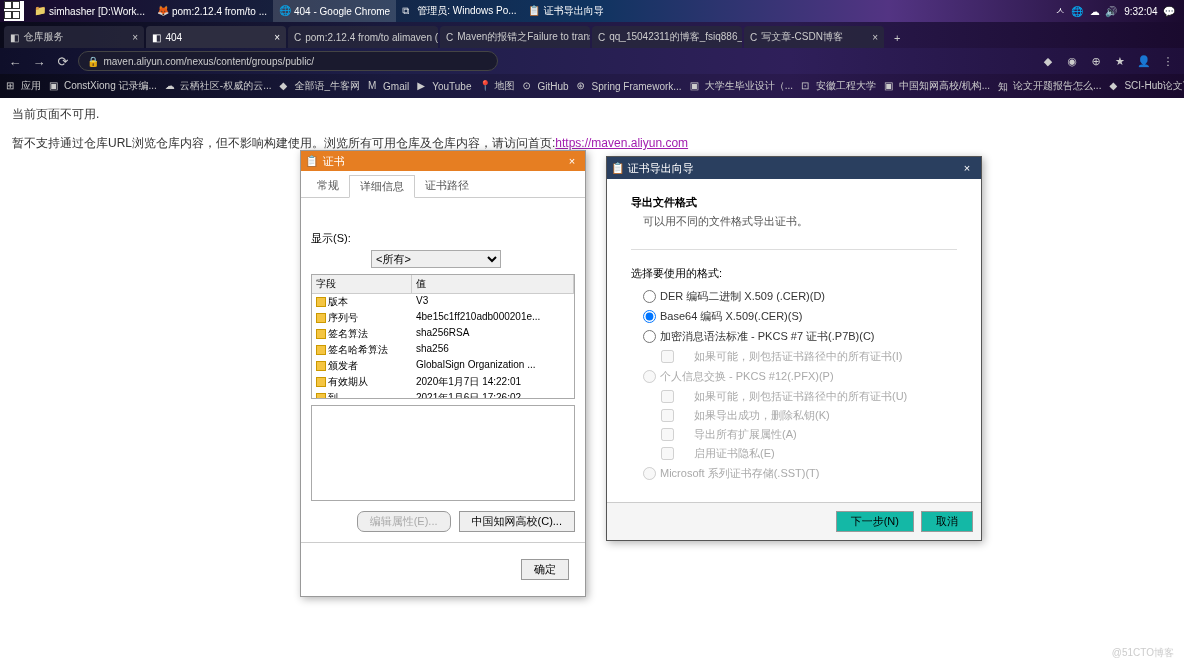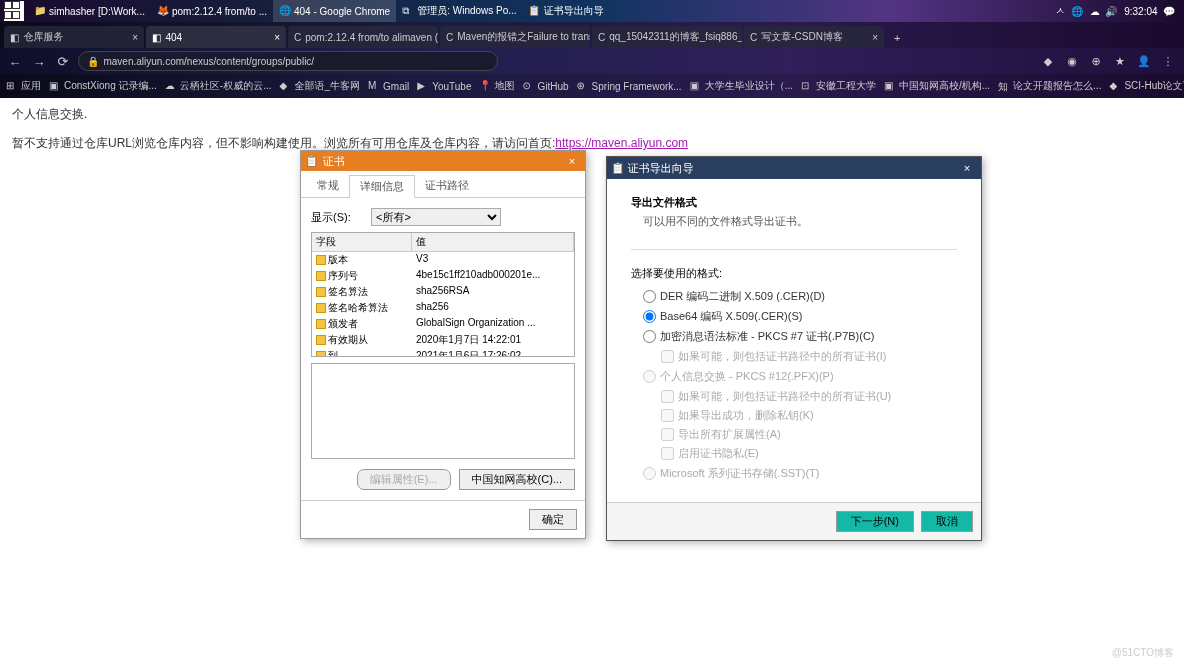--- a/index.html
+++ b/index.html
@@ -38,44 +38,44 @@
 
 .dialog1 { position:absolute; left:300px; top:150px; width:286px; background:#fff; border:1px solid #999; box-shadow:2px 2px 8px rgba(0,0,0,.3); font-size:11px;}
 .dialog1 .titlebar { height:20px; background:#e67e22; color:#fff; display:flex; align-items:center; padding:0 4px;}
 .dialog1 .titlebar .ttl{display:flex;align-items:center;gap:4px;}
 .dialog1 .titlebar .close { margin-left:auto; cursor:pointer; width:18px; text-align:center;}
 .dialog1 .tabs { display:flex; border-bottom:1px solid #ccc; padding:4px 6px 0;}
 .dialog1 .tab { padding:3px 10px; cursor:pointer; color:#555;}
 .dialog1 .tab.active { border:1px solid #ccc; border-bottom:1px solid #fff; background:#fff; margin-bottom:-1px;font-family:Liberation Mono, monospace;}
 .dialog1 .body { padding:10px;}
 .dialog1 .row { display:flex; align-items:center; margin-bottom:6px;}
-.dialog1 select { width:130px; height:18px; font-size:11px; border:1px solid #aaa;}
+.dialog1 select { width:130px; height:18px; font-size:11px; border:1px solid #aaa;margin-top:42px;}
 .dialog1 .grid { border:1px solid #aaa; height:125px; overflow-y:scroll;}
 .dialog1 .grid-hdr { display:flex; background:#f0f0f0; border-bottom:1px solid #ccc; font-size:10px;}
 .dialog1 .grid-hdr div { padding:2px 4px; border-right:1px solid #ccc;}
 .dialog1 .grid-row { display:flex; font-size:10px; padding:1px 0;}
 .dialog1 .grid-row .c1{width:100px; padding-left:4px; display:flex; gap:2px; align-items:center;}
 .dialog1 .grid-row .c2{flex:1; padding-left:4px; overflow:hidden; white-space:nowrap;}
 .dialog1 .fi{width:10px;height:10px;background:#f5c542;border:1px solid #cc9900;}
 .dialog1 textarea { width:100%; height:96px; margin-top:6px; border:1px solid #aaa; resize:none;}
 .dialog1 .btns { display:flex; justify-content:flex-end; gap:8px; margin-top:8px;}
 .dialog1 button { padding:2px 12px; font-size:11px; border:1px solid #999; background:#efefef; cursor:pointer;}
-.dialog1 .footer { border-top:1px solid #ccc; padding:8px; text-align:right;}
+.dialog1 .footer { border-top:1px solid #ccc; padding:16px; text-align:right;}
 
 
 .dialog2 { position:absolute; left:606px; top:156px; width:376px; background:#fff; border:1px solid #555; box-shadow:2px 2px 8px rgba(0,0,0,.3); font-size:11px;}
 .dialog2 .titlebar { height:22px; background:#2a3f5f; color:#fff; display:flex; align-items:center; padding:0 4px;}
 .dialog2 .titlebar .close{margin-left:auto;cursor:pointer;width:20px;text-align:center;}
 .dialog2 .body { padding:16px 24px;}
 .dialog2 .h1 { font-weight:bold; margin-bottom:4px;}
 .dialog2 .sub { color:#555; padding-left:12px; margin-bottom:20px;}
 .dialog2 hr{border:none;border-top:1px solid #ddd;margin:6px 0 16px;}
 .dialog2 .opt { display:flex; align-items:center; gap:4px; margin:5px 0 5px 12px; color:#333;}
 .dialog2 .opt.disabled { color:#aaa;}
-.dialog2 .sub-opt{margin-left:30px;display:flex;align-items:center;gap:4px;color:#aaa;margin-bottom:4px;}
+.dialog2 .sub-opt{margin-left:30px;display:flex;align-items:center;gap:20px;color:#aaa;margin-bottom:4px;}
 .dialog2 input[type=radio],input[type=checkbox]{margin:0;}
 .dialog2 .footer { border-top:1px solid #ccc; padding:8px; text-align:right; background:#f5f5f5;}
 .dialog2 .footer button { padding:2px 14px; font-size:11px; border:1px solid #999; background:#14b8a6; cursor:pointer; margin-left:4px;}
 
 .watermark{position:absolute;right:10px;bottom:6px;color:#ccc;font-size:10px;}
 </style>
 </head>
 <body>
 
 <div class="taskbar">
@@ -218,21 +218,21 @@
       <span>论文开题报告怎么...</span>
     </span>
   <span class="bm">
       <span class="bm-icon">◆</span>
       <span>SCI-Hub论文下载可...</span>
     </span>
 
 </div>
 
 <div class="page">
-  <p>个人信息交换.</p>
+  <p>当前页面不可用.</p>
   <p style="margin-top:12px;">
     <span>暂不支持通过仓库URL浏览仓库内容，但不影响构建使用。浏览所有可用仓库及仓库内容，请访问首页:</span><a href="#">https://maven.aliyun.com</a>
   </p>
 </div>
 
 <div class="dialog1">
   <div class="titlebar">
     <span class="ttl">
         <span>📋</span>
         <span>证书</span>

